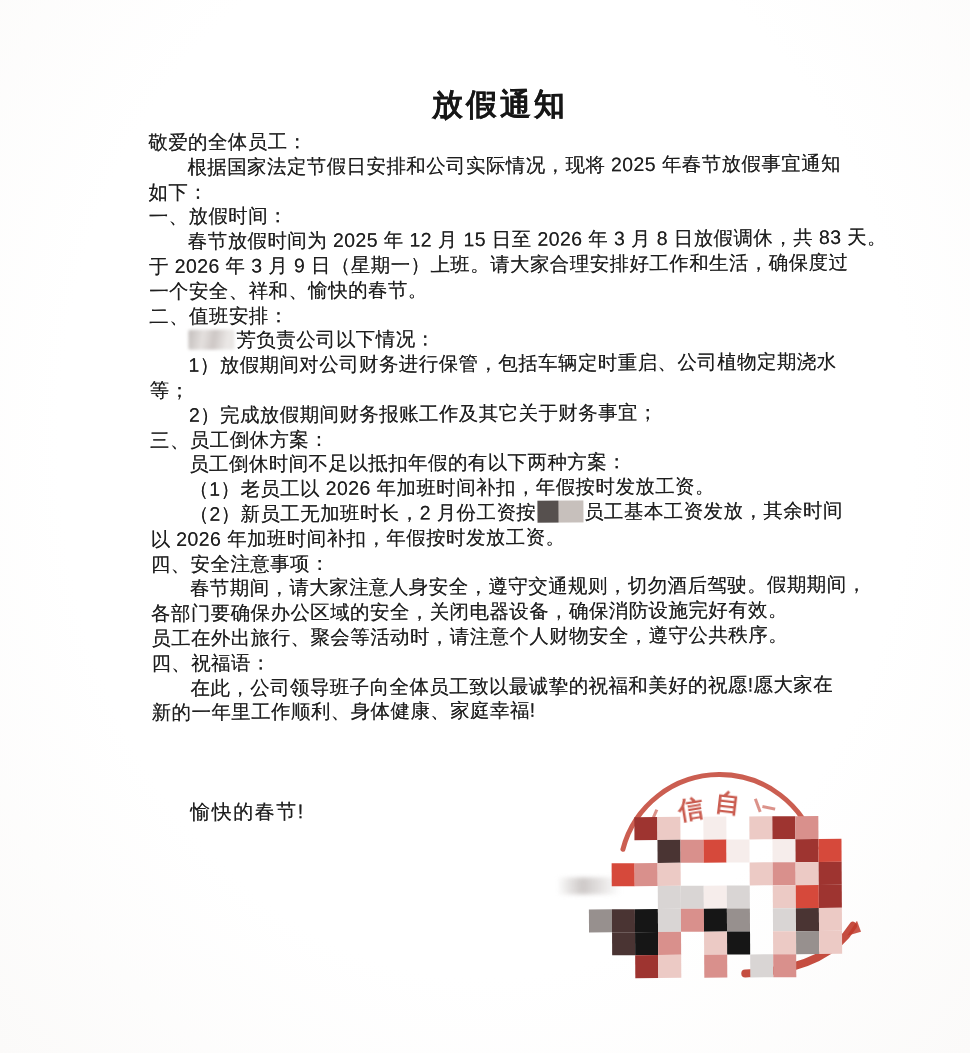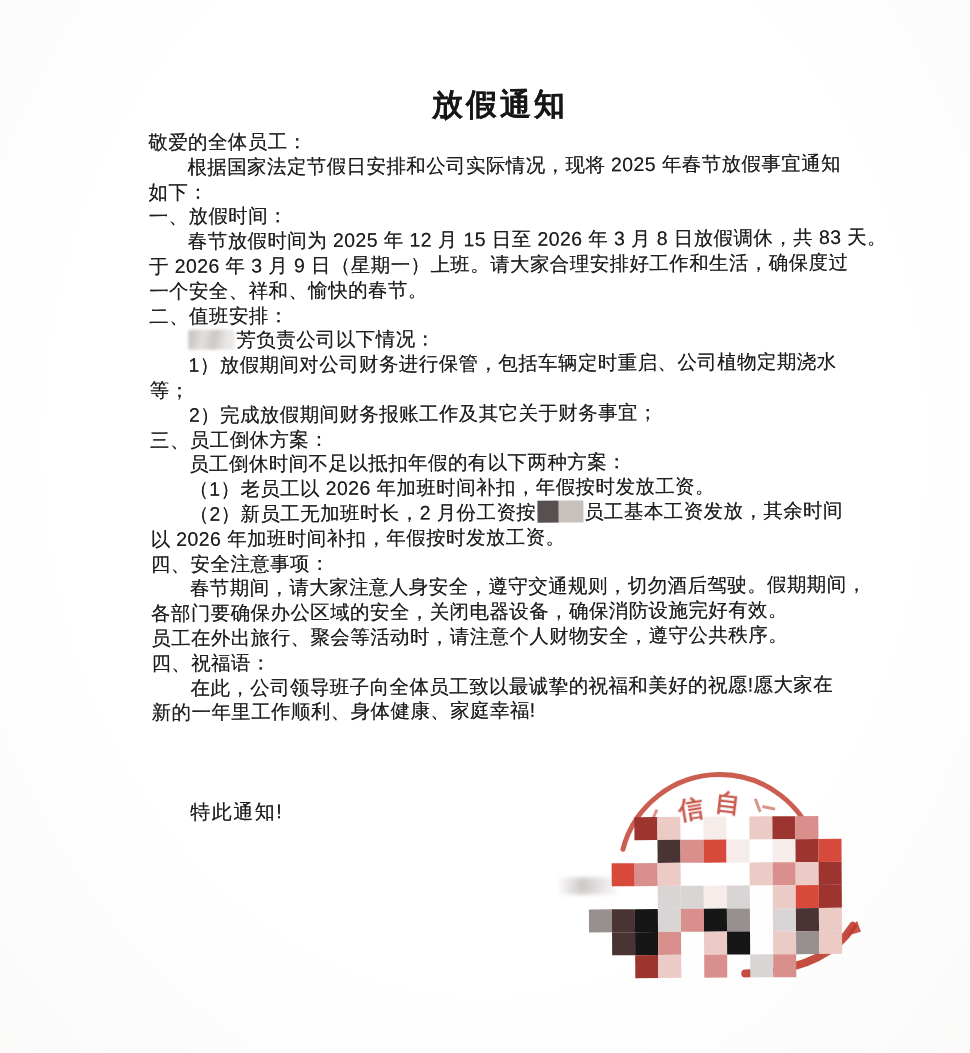--- a/index.html
+++ b/index.html
@@ -92,21 +92,21 @@
       <div class="line">以 2026 年加班时间补扣，年假按时发放工资。</div>
       <div class="line">四、安全注意事项：</div>
       <div class="line ind">春节期间，请大家注意人身安全，遵守交通规则，切勿酒后驾驶。假期期间，</div>
       <div class="line">各部门要确保办公区域的安全，关闭电器设备，确保消防设施完好有效。</div>
       <div class="line">员工在外出旅行、聚会等活动时，请注意个人财物安全，遵守公共秩序。</div>
       <div class="line">四、祝福语：</div>
       <div class="line ind">在此，公司领导班子向全体员工致以最诚挚的祝福和美好的祝愿!愿大家在</div>
       <div class="line">新的一年里工作顺利、身体健康、家庭幸福!</div>
     </div>
 
-    <div class="closing">特此通知!</div>
+    <div class="closing">愉快的春节!</div>
 
     <div class="smudge"></div>
 
     <div class="seal">
       <svg width="280" height="230" viewBox="0 0 280 230">
         <path d="M 28.4 90.1 A 100 100 0 0 1 221.6 90.1" fill="none" stroke-width="5" stroke-linecap="round" opacity="0.82" stroke="#bf3a2b"></path>
         <path d="M 150 215 Q 230 212 258 168" fill="none" stroke-width="8" stroke-linecap="round" opacity="0.9" stroke="#bf3a2b"></path>
         <path d="M 252 178 L 262 163 L 266 174 Z" opacity="0.85" stroke="none" fill="#bf3a2b"></path>
       </svg>
       <span class="seal-char c1" style="color: rgb(191, 58, 43);">信</span>

